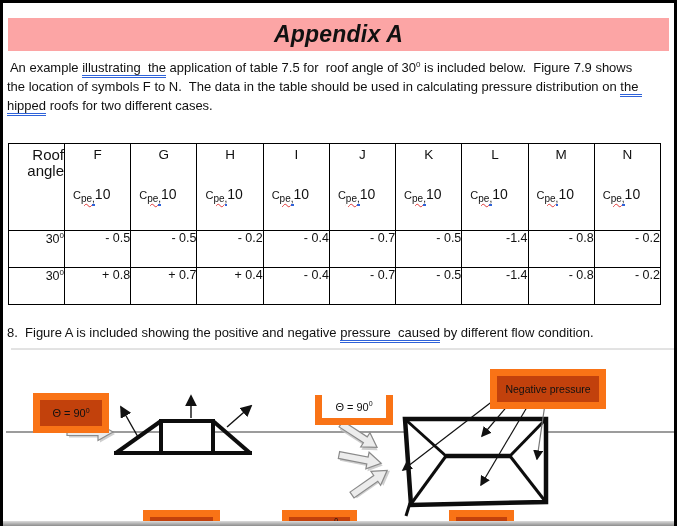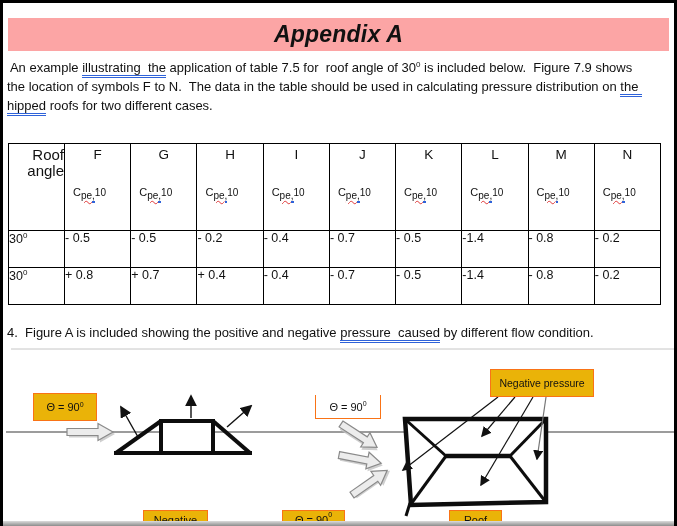--- a/index.html
+++ b/index.html
@@ -26,24 +26,24 @@
   .coef-table thead th{height:86px;}
   .coef-table tbody td{height:36px;}
   .corner-line{text-align:right; font-size:15px; line-height:16px;}
   .corner-pad{padding-top:3px;}
   .letter{text-align:center; font-size:13.5px; padding-top:3px;}
   .sym{margin-top:24px; padding-left:8px; text-align:left; font-size:11px; white-space:nowrap;}
   .sym .base{font-size:11px;}
   .sym sub{font-size:10px;}
   .spell{text-decoration:underline wavy #e03a3a; text-decoration-thickness:1px;}
   .gram-sep{border-bottom:2px solid #2e62d9;}
-  .sym .index{font-size:10px;}
-  .cell-val{text-align:left; font-size:12.5px; padding-top:6px;}
-  
-  .fig-label{position:absolute; background:#eab308; border:1px solid #f97316; font-size:11px;
+  .sym .index{font-size:14px;}
+  .cell-val{text-align:right; font-size:12.5px; padding-top:6px;}
+  
+  .fig-label{position:absolute; background:#c2410c; border:7px solid #f97316; font-size:11px;
     display:flex; align-items:center; justify-content:center; z-index:10; white-space:pre;}
   .fig-label .lsup{font-size:7px; vertical-align:super; position:relative; top:-3px;}
   #theta-left{left:30px; top:390px; width:62px; height:26px;}
   #theta-right{left:312px; top:392px; width:64px; height:23px; border-top:none; background:transparent;}
   #neg-press{left:487px; top:366px; width:102px; height:26px; font-size:10.5px;}
   #cap-elev{left:140px; top:507px; width:63px; height:24px; align-items:flex-start; padding-top:3px;}
   #cap-theta{left:279px; top:507px; width:61px; height:24px; align-items:flex-start; padding-top:3px;}
   #cap-plan{left:446px; top:507px; width:51px; height:24px; align-items:flex-start; padding-top:3px;}
   .fig-svg{position:absolute; left:0; top:340px; z-index:5;}
   .bottom-strip{position:absolute; left:0; right:0; bottom:0; height:5px; z-index:60;
@@ -138,21 +138,21 @@
           <td class="cell-val">- 0.4</td>
           <td class="cell-val">- 0.7</td>
           <td class="cell-val">- 0.5</td>
           <td class="cell-val">-1.4</td>
           <td class="cell-val">- 0.8</td>
           <td class="cell-val">- 0.2</td>
         </tr>
       </tbody>
     </table>
 
-  <div id="item4" class="rich fitx"><span>4.  Figure A is included showing the positive and negative </span><span class="u-blue">pressure  caused</span><span> by different flow condition.</span></div>
+  <div id="item4" class="rich fitx"><span>8.  Figure A is included showing the positive and negative </span><span class="u-blue">pressure  caused</span><span> by different flow condition.</span></div>
 
   <svg class="fig-svg" width="677" height="186" viewBox="0 340 677 186">
     <defs>
       <marker id="ah" viewBox="0 0 10 10" refX="8.5" refY="5" markerWidth="8.5" markerHeight="8.5" orient="auto-start-reverse">
         <path d="M0,0 L10,5 L0,10 z" fill="#111"></path>
       </marker>
     </defs>
 
     <line x1="8" y1="346" x2="671" y2="346" stroke="#c6c6c6" stroke-width="1"></line>
 

